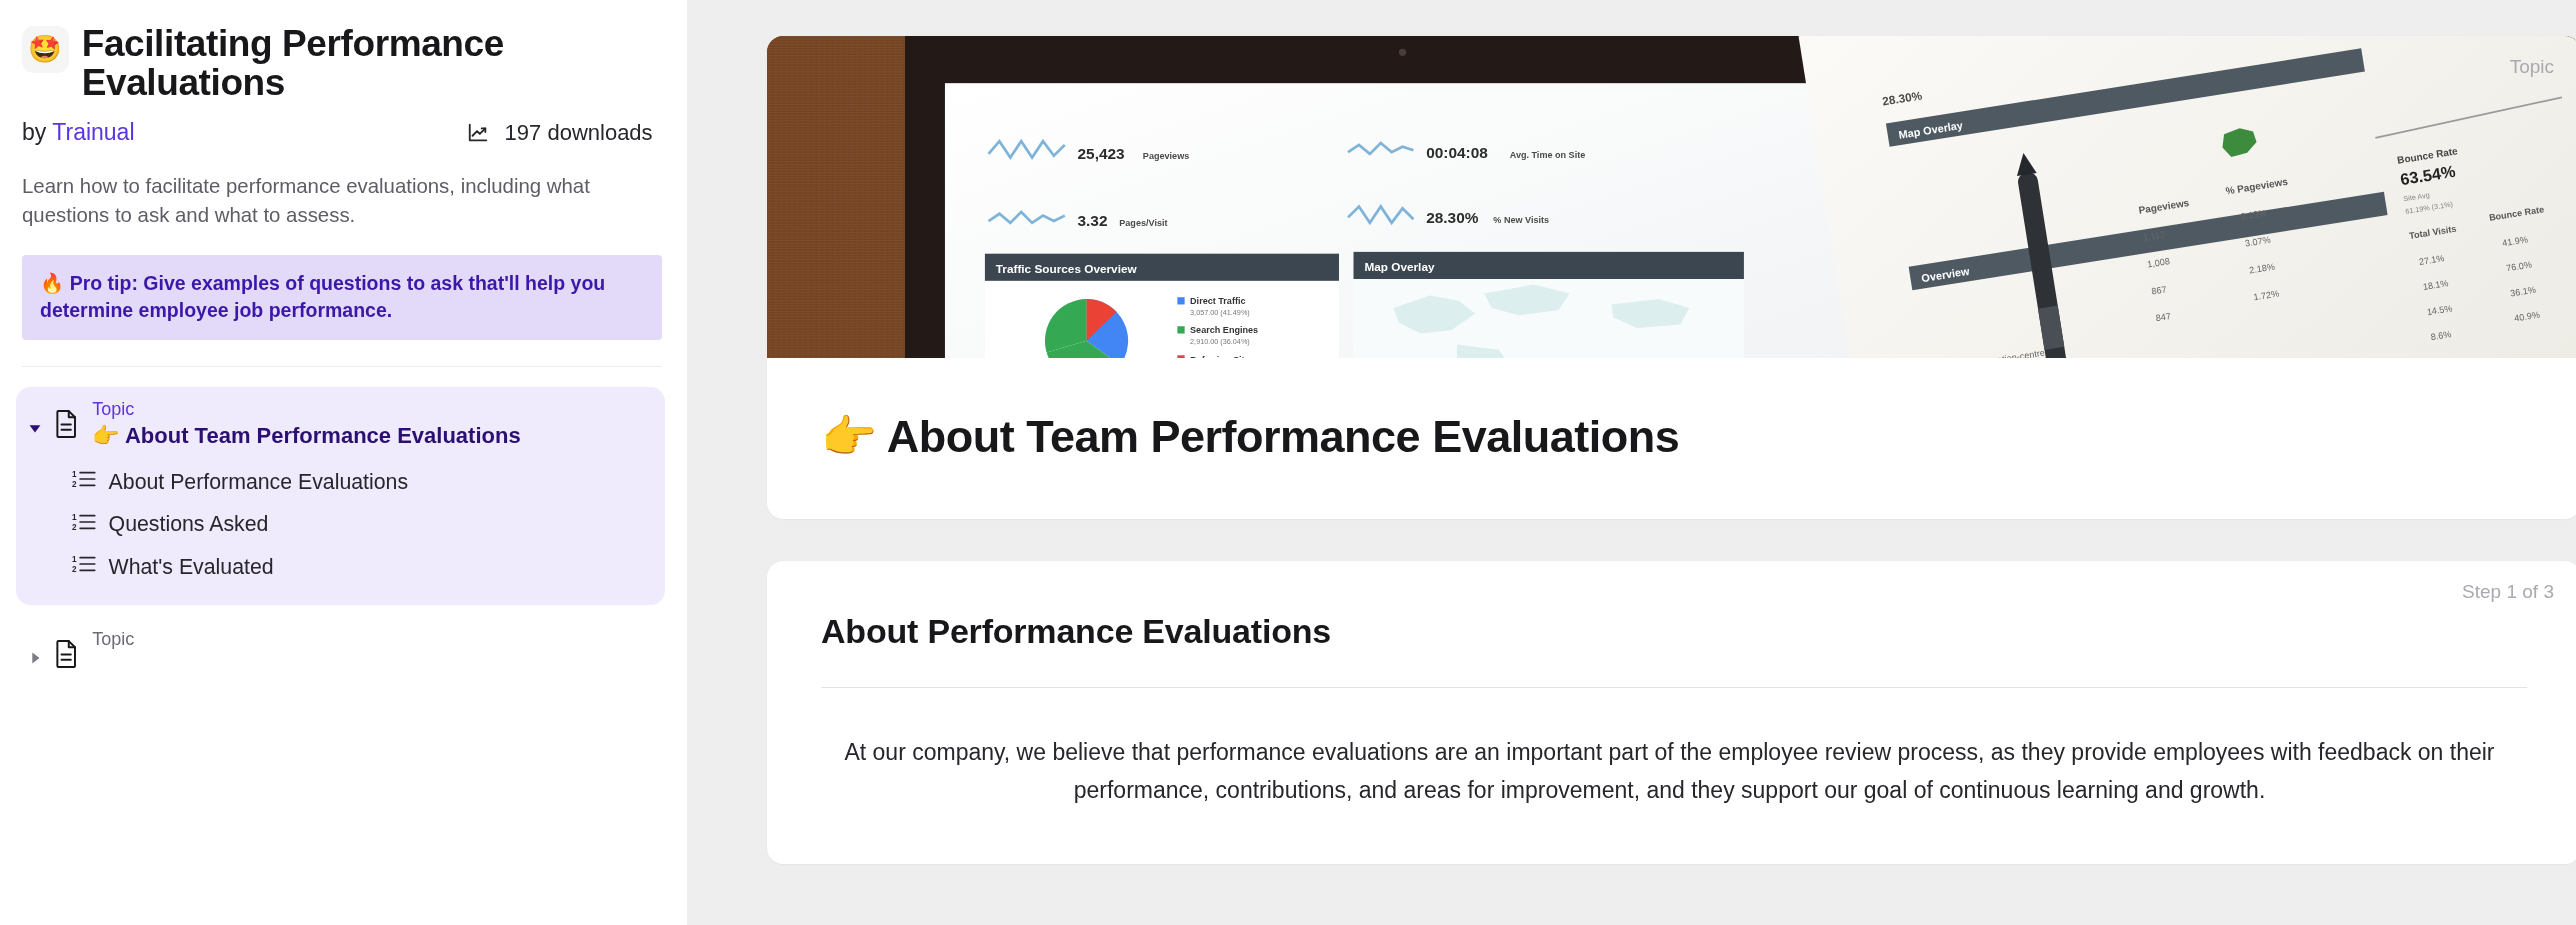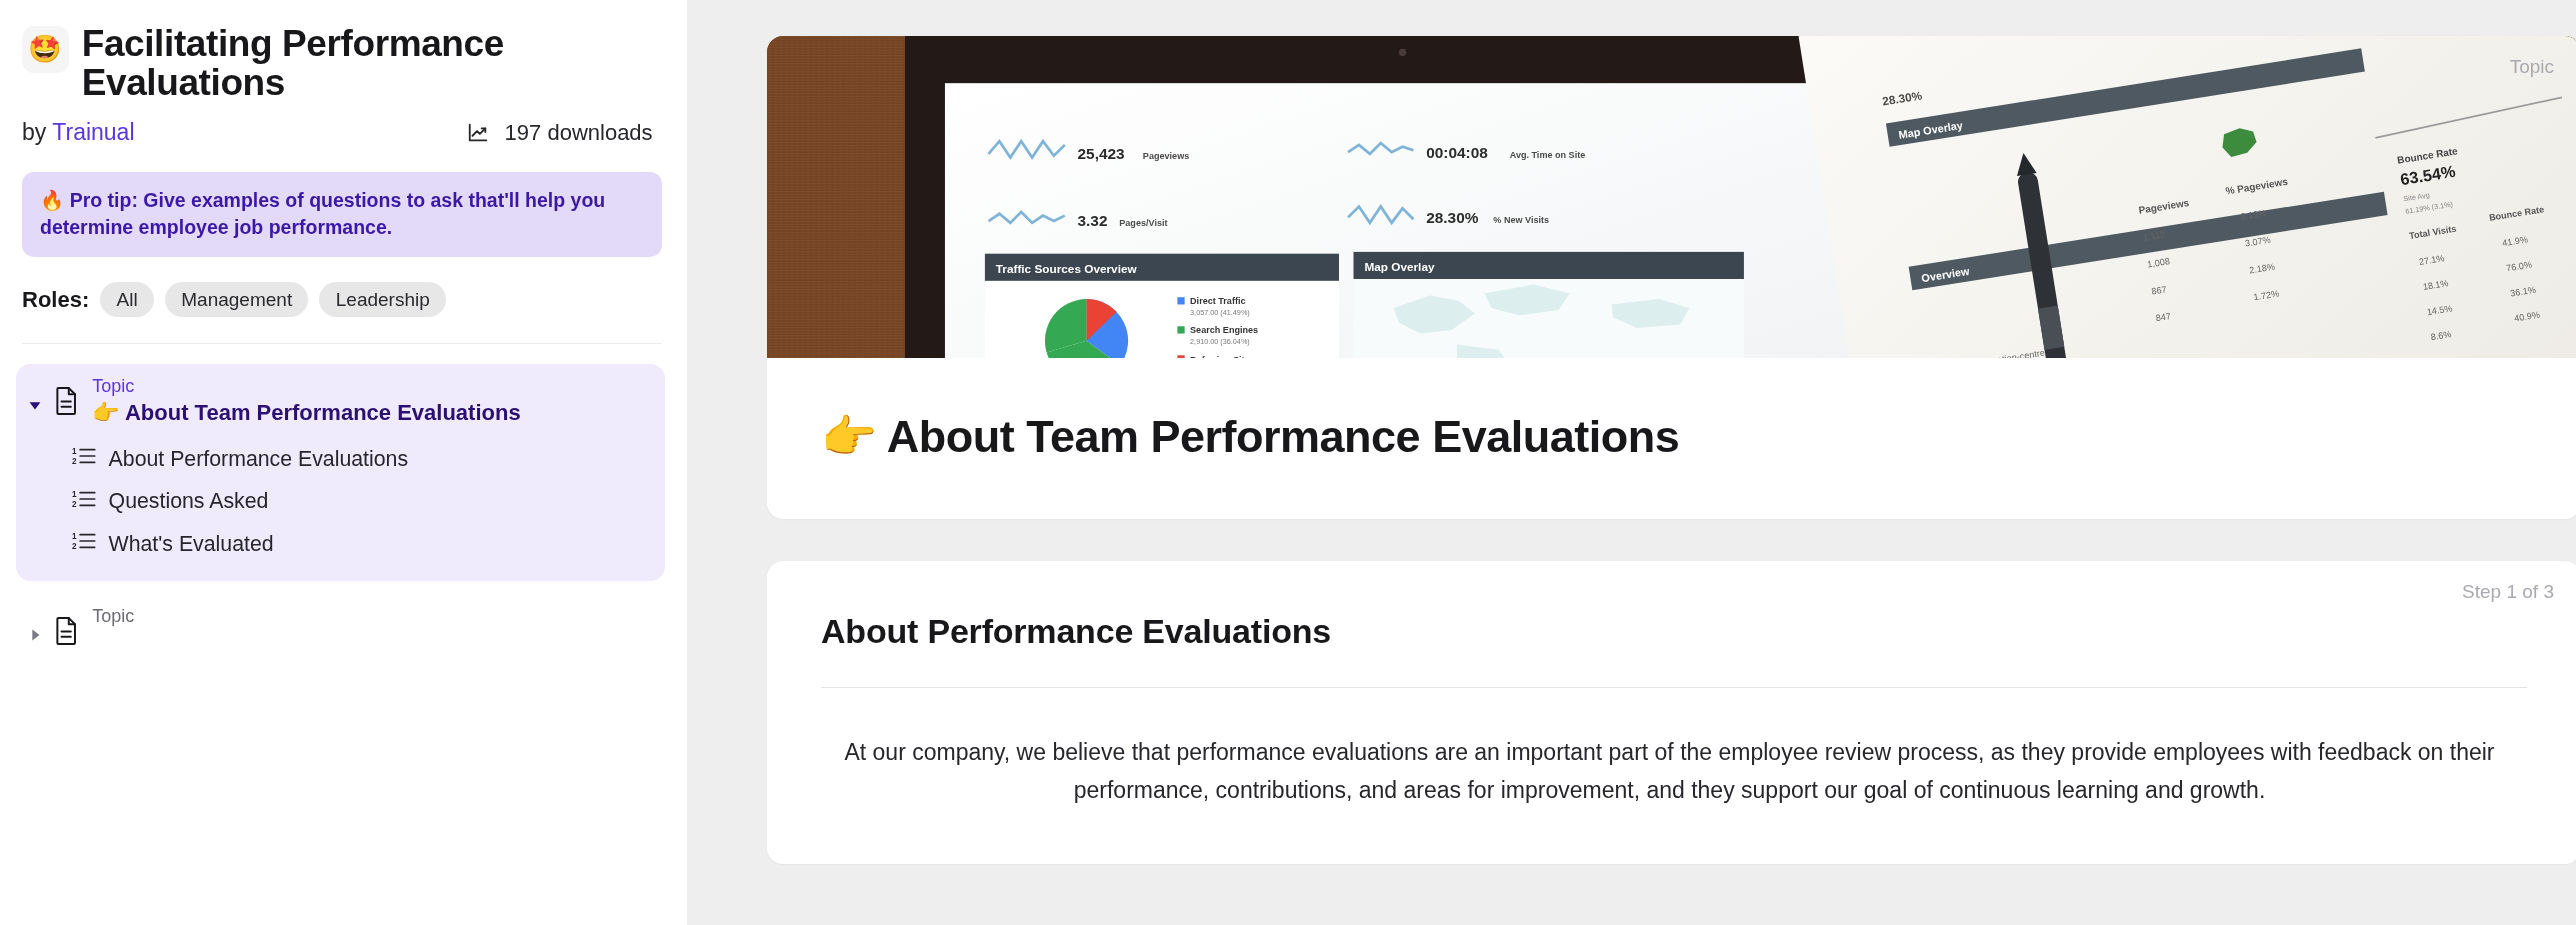--- a/index.html
+++ b/index.html
@@ -58,21 +58,21 @@
     margin-top: 25.4px;
     font-size: 20.4px;
     line-height: 1.42;
     color: #5d5d66;
     max-width: 626px;
   }
 
   .protip {
     margin-top: 25.4px;
     background: #e3dafa;
-    border-radius: 12px;
+    border-radius: 4px;
     padding: 15.4px 18px 17px 18px;
     font-size: 19.5px;
     line-height: 1.36;
     font-weight: 700;
     color: #3b18a8;
     max-width: 646px;
   }
 
   .meta-row {
     display: flex; align-items: center; gap: 11px;
@@ -214,29 +214,24 @@
             <svg width="22" height="22" viewBox="0 0 24 24" fill="none" stroke="#26262b" stroke-width="2" stroke-linecap="round" stroke-linejoin="round">
               <polyline points="3,3 3,20 21,20"></polyline>
               <polyline points="6,15 11,10 14,13 20,7"></polyline>
               <polyline points="16,7 20,7 20,11"></polyline>
             </svg>
           </span>
           <span>197 downloads</span>
         </div>
       </div>
 
+      <p class="description">Learn how to facilitate performance evaluations, including what questions to ask and what to assess.</p>
 
       <div class="protip">🔥 Pro tip: Give examples of questions to ask that'll help you determine employee job performance.</div>
 
-      <div class="meta-row">
-        <span class="meta-label">Roles:</span>
-        <span class="chip">All</span>
-        <span class="chip">Management</span>
-        <span class="chip">Leadership</span>
-      </div>
 
 
       <hr class="divider">
     </div>
 
     <nav class="tree">
 
       <div class="topic-group active">
         <div class="topic-head">
           <span class="caret">

